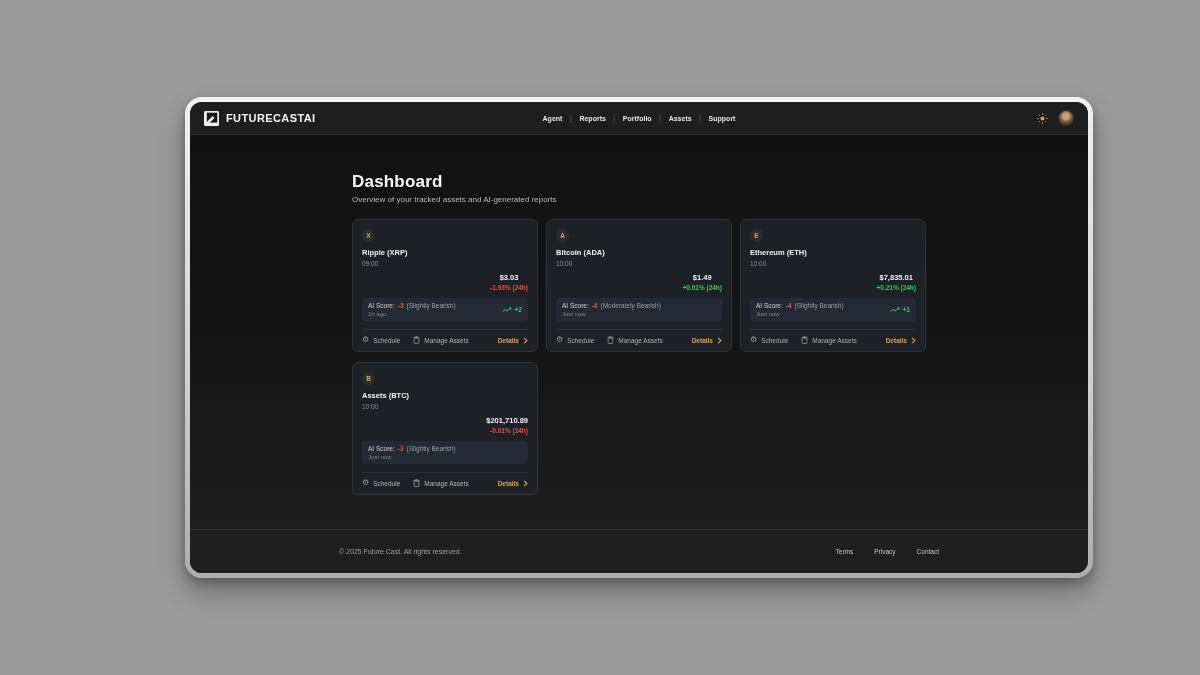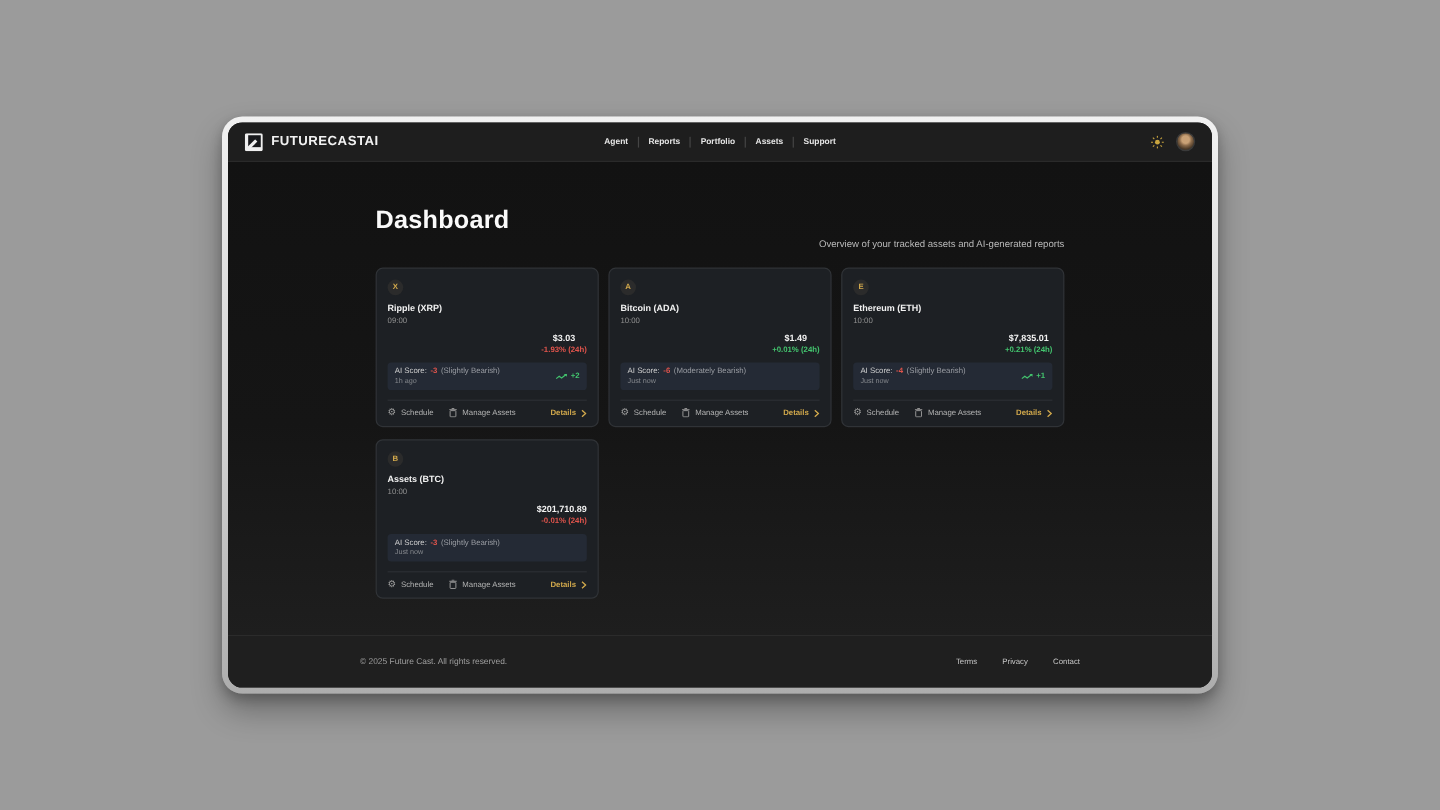--- a/index.html
+++ b/index.html
@@ -1,21 +1,21 @@
 <!DOCTYPE html>
 <html><head>
 <meta charset="utf-8">
 <style>
   * { margin:0; padding:0; box-sizing:border-box; }
   html,body { width:1200px; height:675px; overflow:hidden; }
   body { background:#9b9b9b; font-family:"Liberation Sans", sans-serif; position:relative; }
 
   
   .frame {
-    position:absolute; left:185px; top:97px; width:830px; height:481px;
+    position:absolute; left:185px; top:97px; width:908px; height:481px;
     padding:5px; border-radius:17px;
     background:linear-gradient(180deg,#f1f1f1 0%,#d2d2d2 55%,#adadad 100%);
     box-shadow:0 14px 26px rgba(0,0,0,.30), 0 4px 10px rgba(0,0,0,.22);
   }
   .screen {
     width:100%; height:100%; border-radius:12px; overflow:hidden;
     display:flex; flex-direction:column; background:#141414;
   }
 
   
@@ -34,22 +34,22 @@
   .sun { width:11px; height:11px; }
   .avatar {
     width:16px; height:16px; border-radius:50%;
     background:radial-gradient(circle at 50% 38%, #c9a176 0 28%, #8a6a4a 45%, #4c3a28 70%, #2e2a24 100%);
     border:1px solid #3a3a3a;
   }
 
   
   .main { flex:1 1 auto; background:linear-gradient(180deg,#121212 0%,#151515 55%,#1e1e1e 100%); }
   .container { width:574px; margin:0 auto; padding-top:37px; }
-  .page-title { color:#fafafa; font-size:21px; font-weight:bold; letter-spacing:.2px; }
-  .page-sub { color:#b9b9b9; font-size:8px; margin-top:3px;text-align:right; }
+  .page-title { color:#fafafa; font-size:17px; font-weight:bold; letter-spacing:.2px; }
+  .page-sub { color:#b9b9b9; font-size:8px; margin-top:3px; }
 
   .grid { margin-top:15px; display:grid; grid-template-columns:repeat(3,1fr); gap:10px 8px; }
   .card {
     background:#1d2024; border:1px solid #303337; border-radius:6px; padding:8px 9px 7px;
     min-height:94px;
   }
   .card-head { display:flex; align-items:flex-start; gap:6px;flex-direction:column; }
   .coin-avatar {
     width:13px; height:13px; border-radius:50%; background:#2b2b2b; flex:0 0 13px;
     display:flex; align-items:center; justify-content:center;

